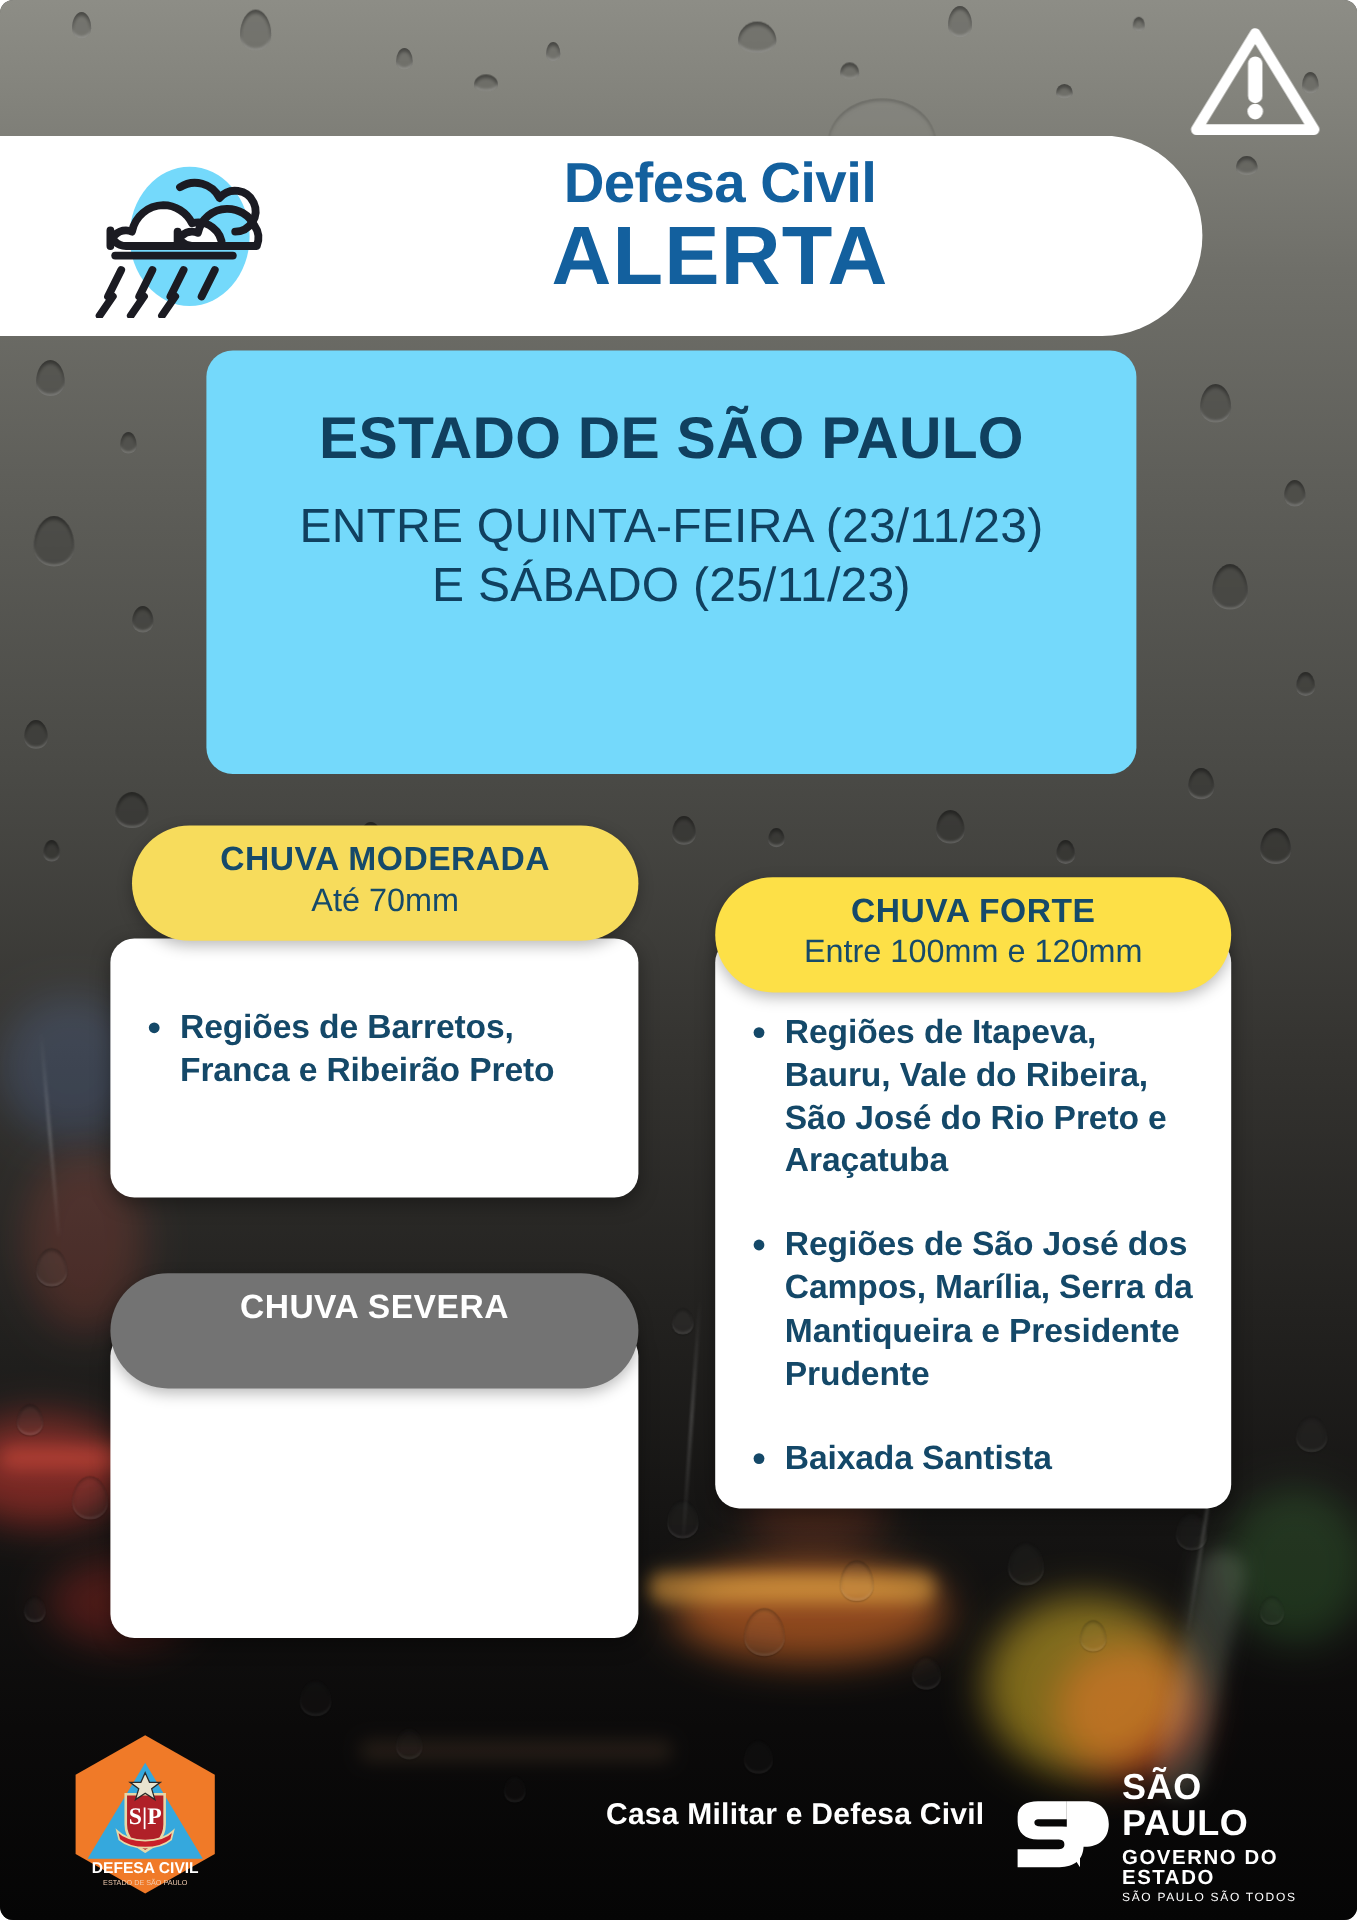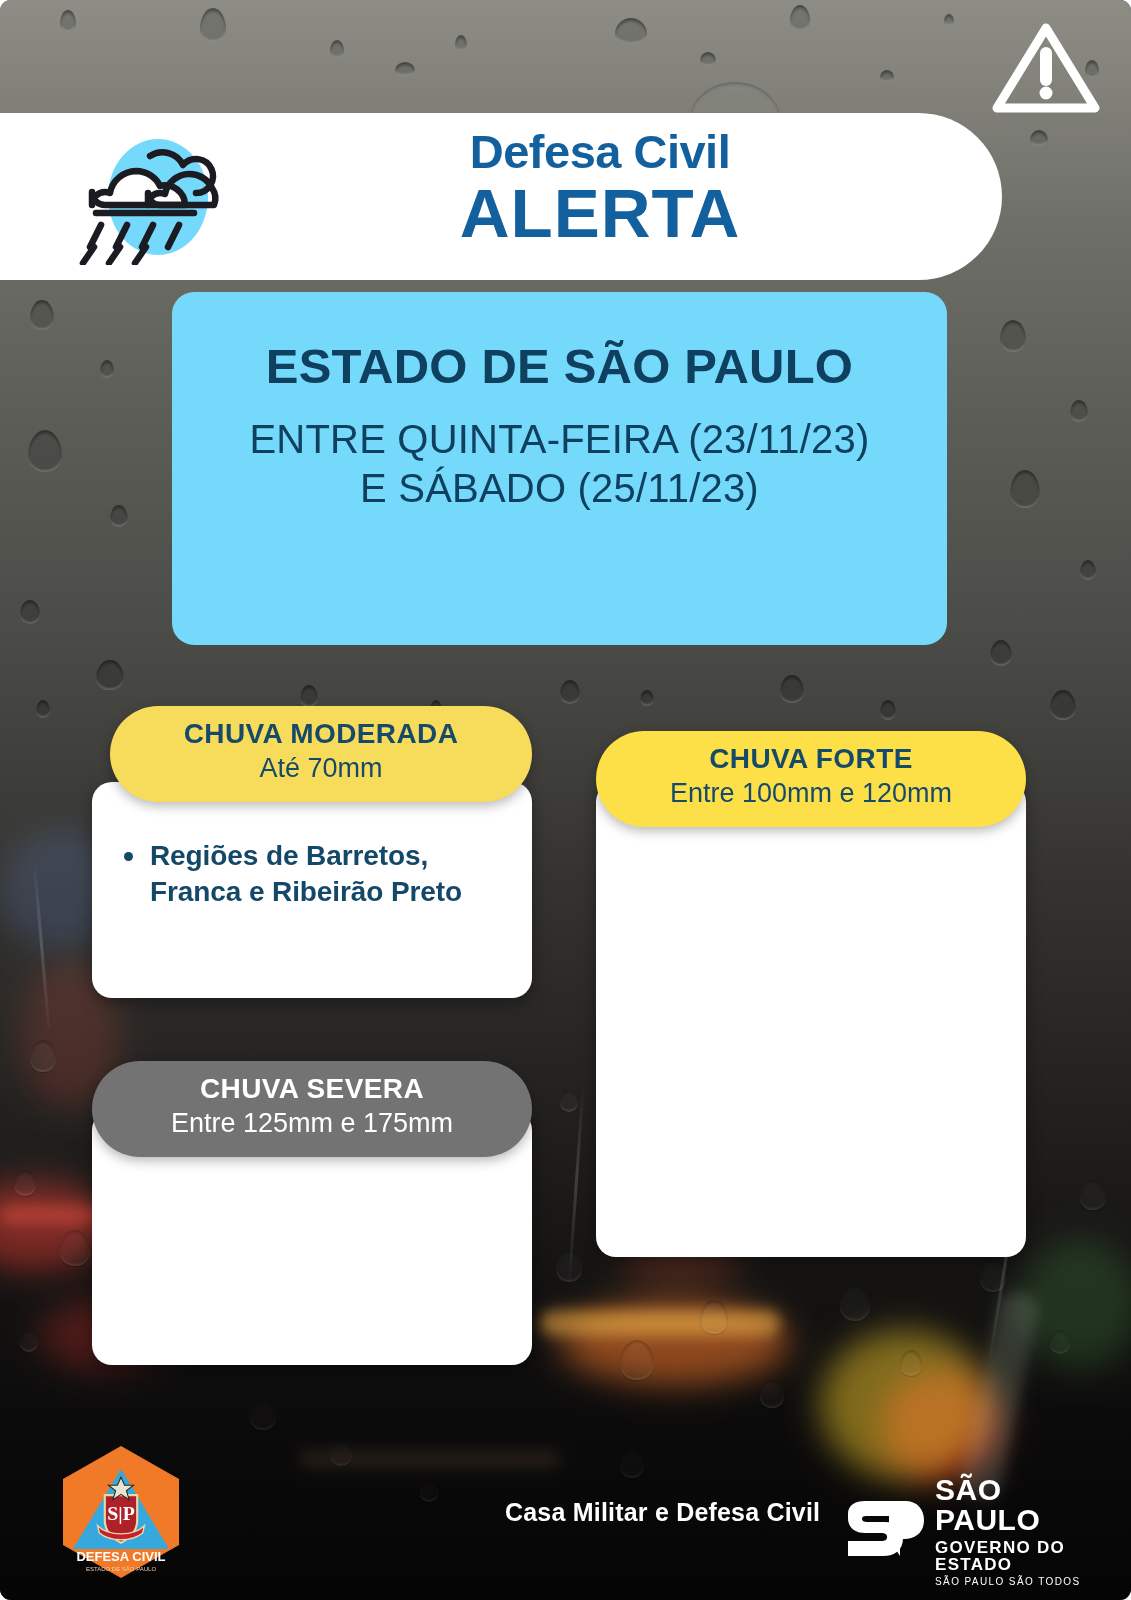--- a/index.html
+++ b/index.html
@@ -213,21 +213,21 @@
     top: 14px;
     width: 9px;
     height: 9px;
     border-radius: 50%;
     background: #144868;
   }
 
   
   #card-moderada { left: 92px; top: 782px; width: 440px; height: 216px; }
   #head-moderada {
-    left: 110px; top: 706px; width: 422px; height: 96px;
+    left: 110px; top: 688px; width: 422px; height: 96px;
     background: #f7dc5c;
   }
   #head-moderada .card-head-title,
   #head-moderada .card-head-range { color: #164a6a; }
   #body-moderada { left: 92px; top: 838px; width: 440px; }
 
   
   #card-severa { left: 92px; top: 1110px; width: 440px; height: 255px; }
   #head-severa {
     left: 92px; top: 1061px; width: 440px; height: 96px;
@@ -421,29 +421,35 @@
     <div class="card-head-range">Até 70mm</div>
   </div>
 
   <div class="card-head" id="head-forte">
     <div class="card-head-title">CHUVA FORTE</div>
     <div class="card-head-range">Entre 100mm e 120mm</div>
   </div>
 
   <div class="card-head" id="head-severa">
     <div class="card-head-title">CHUVA SEVERA</div>
-    <div class="card-head-range">Entre 125mm e 175mm</div>
   </div>
 
   <div class="card-body" id="body-moderada">
     <ul class="bullet-list">
       <li>Regiões de Barretos, Franca e Ribeirão Preto</li>
     </ul>
   </div>
 
+  <div class="card-body" id="body-forte">
+    <ul class="bullet-list">
+      <li>Regiões de Itapeva, Bauru, Vale do Ribeira, São José do Rio Preto e Araçatuba</li>
+      <li>Regiões de São José dos Campos, Marília, Serra da Mantiqueira e Presidente Prudente</li>
+      <li>Baixada Santista</li>
+    </ul>
+  </div>
 
 
   <div class="dc-badge">
     <svg viewBox="0 0 128 138" width="128" height="138" aria-hidden="true">
       <polygon points="64,3 122,36 122,102 64,135 6,102 6,36" fill="#f07a28"></polygon>
       <polygon points="64,26 112,106 16,106" fill="#35a8dd"></polygon>
 
       <g transform="translate(64,72) scale(0.9)">
         <path d="M-18,-22 H18 V6 C18,20 6,28 0,31 C-6,28 -18,20 -18,6 Z" fill="#b02028" stroke="#e6d8a8" stroke-width="2.4"></path>
         <text x="0" y="6" font-family="'Liberation Serif', serif" font-size="22" font-weight="700" fill="#ffffff" text-anchor="middle">S|P</text>

